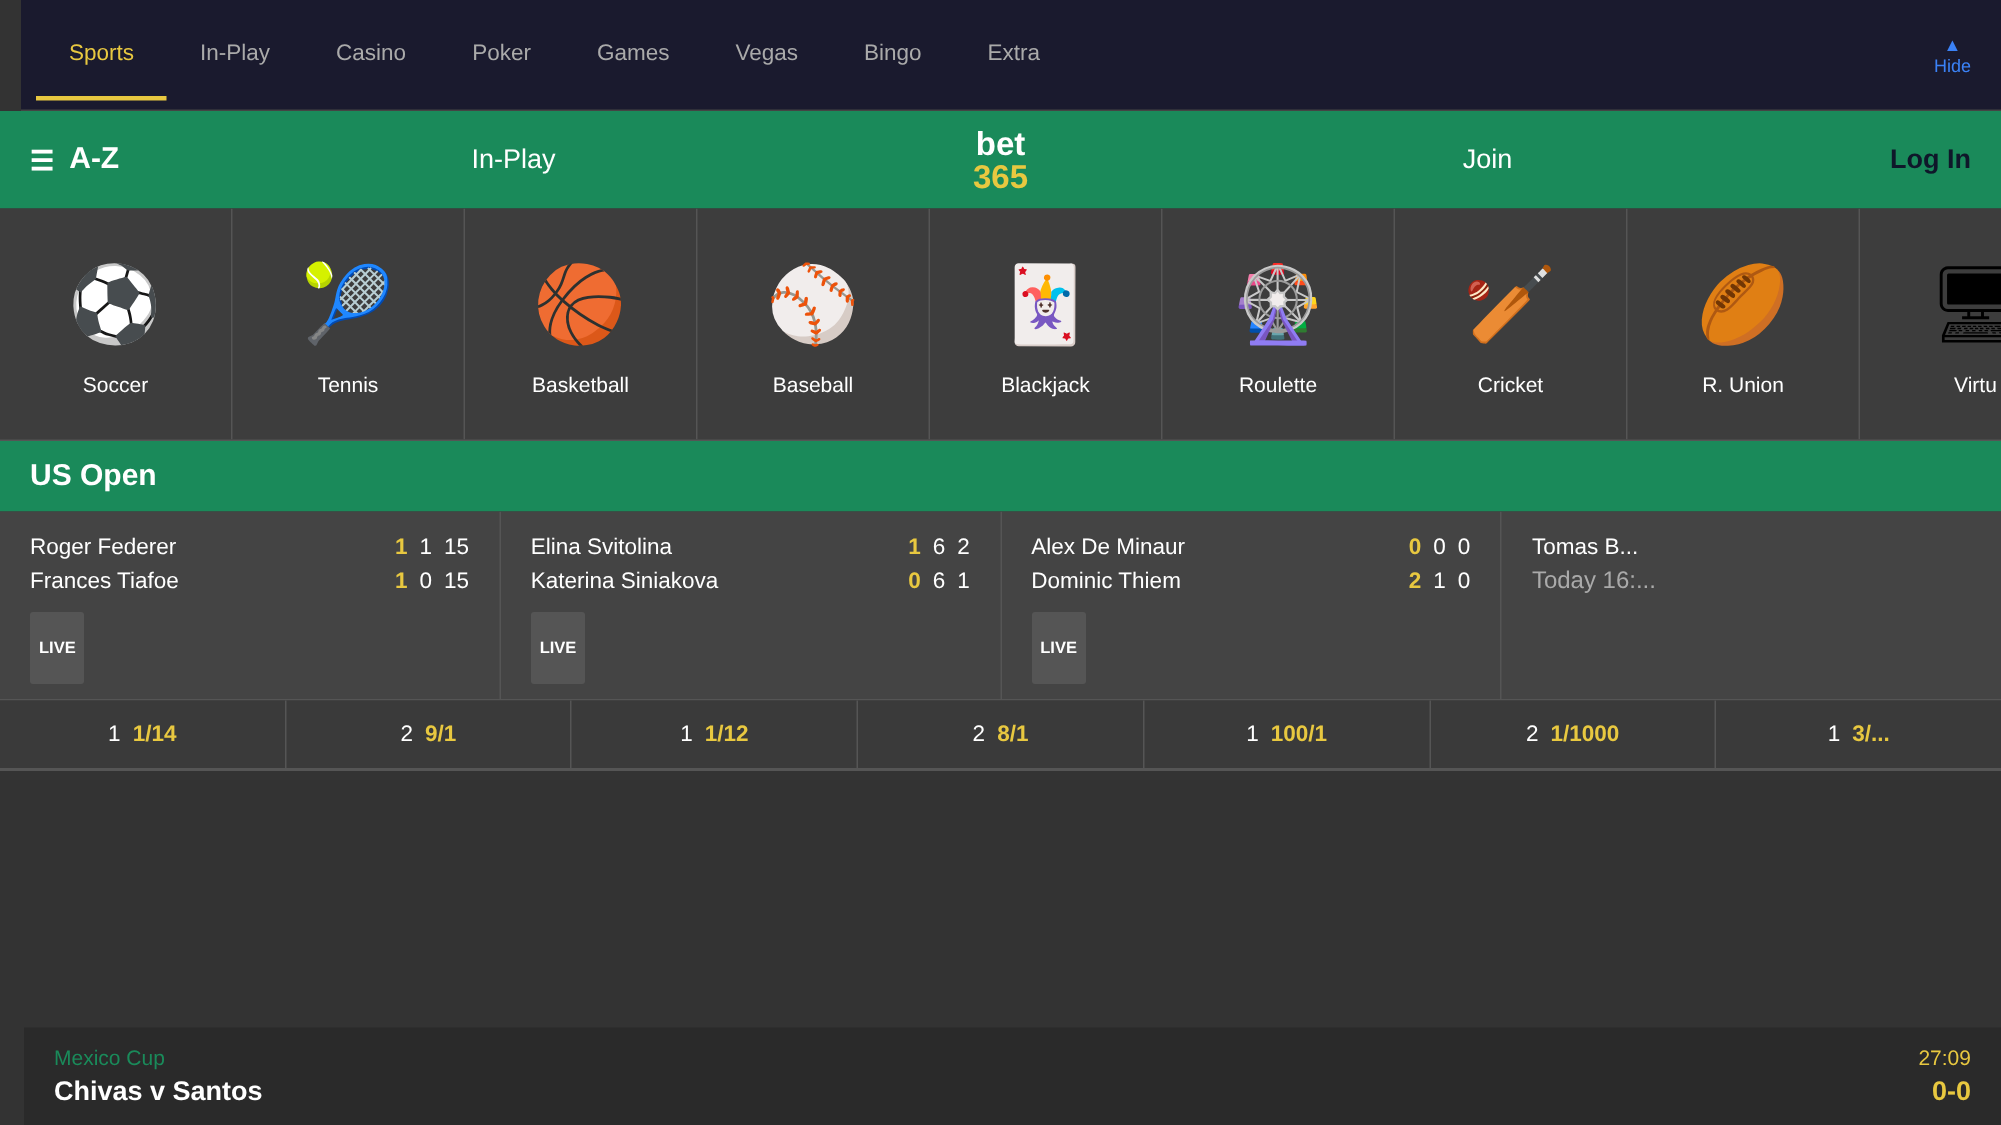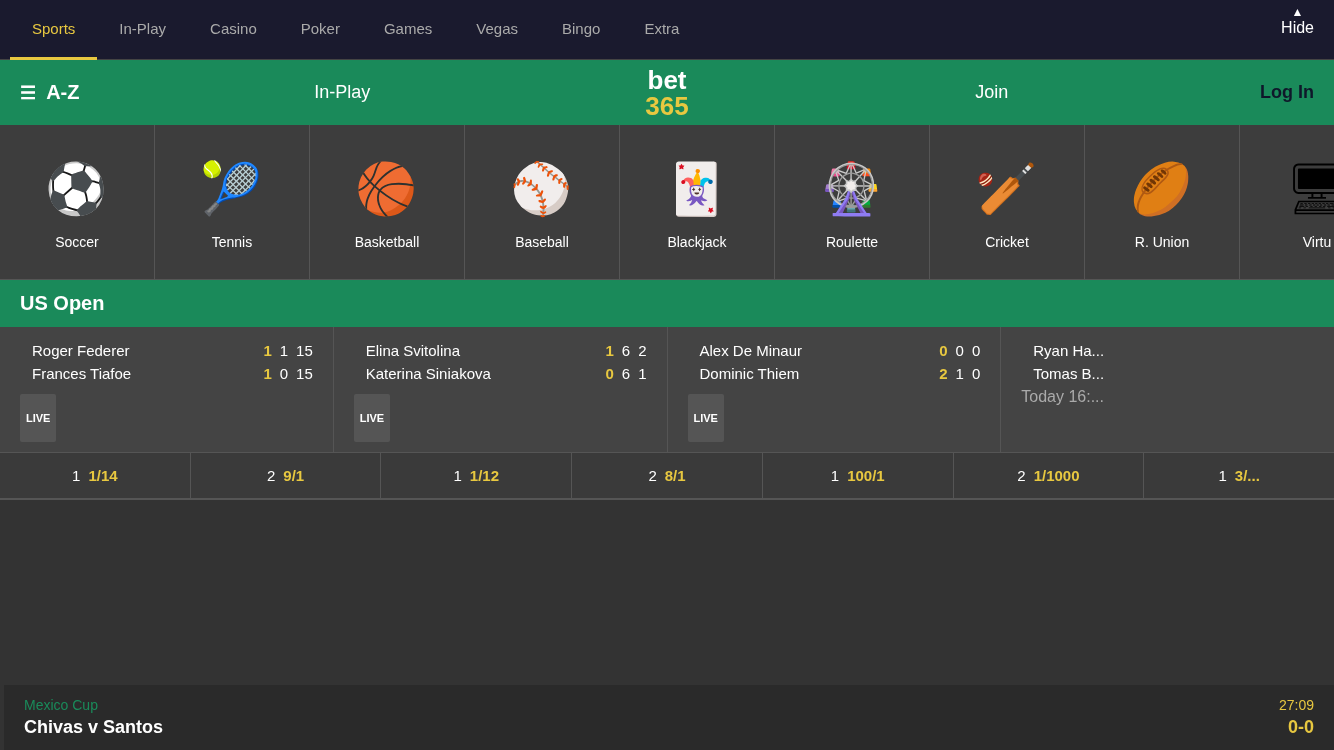--- a/index.html
+++ b/index.html
@@ -2,24 +2,25 @@
 <html><head>
   <meta charset="utf-8">
   <style>
     * { margin: 0; padding: 0; box-sizing: border-box; }
     body { width: 1334px; height: 750px; overflow: hidden; font-family: Arial, sans-serif; background: #333; }
 
     
     .top-nav {
       background: #1a1a2e;
       display: flex;
-      align-items: flex-start;
-      height: 60px;
+      align-items: center;
+      height: 74px;
       padding: 0 10px;
       border-bottom: 1px solid #444;
+      margin-left: 14px;
     }
     .top-nav-items {
       display: flex;
       align-items: center;
       flex: 1;
       gap: 0;
     }
     .top-nav-item {
       color: #aaa;
       font-size: 15px;
@@ -33,22 +34,22 @@
     .top-nav-item.active {
       color: #e8c840;
       border-bottom: 3px solid #e8c840;
     }
     .top-nav-right {
       display: flex;
       align-items: center;
       gap: 10px;
     }
     .hide-btn {
-      color: #ffffff;
-      font-size: 16px;
+      color: #3b82f6;
+      font-size: 12px;
       display: flex;
       flex-direction: column;
       align-items: center;
       cursor: pointer;
       padding: 5px 10px;
     }
     .hide-btn::before {
       content: '▲';
       font-size: 12px;
     }
@@ -79,21 +80,21 @@
       font-size: 18px;
       cursor: pointer;
       flex: 1;
       text-align: center;
     }
     .header-logo {
       flex: 1;
       text-align: center;
     }
     .logo-text {
-      font-size: 26px;
+      font-size: 22px;
       font-weight: bold;
       line-height: 1;
     }
     .logo-bet { color: white; }
     .logo-365 { color: #e8c840; }
     .header-join {
       color: white;
       font-size: 18px;
       cursor: pointer;
       flex: 1;
@@ -162,21 +163,20 @@
       border-right: 1px solid #555;
       padding: 15px 20px 10px 20px;
       min-width: 0;
     }
     .match-block:last-child { border-right: none; }
     .match-player {
       display: flex;
       align-items: flex-start;
       justify-content: space-between;
       margin-bottom: 6px;
-      margin-left: 12px;
     }
     .player-name {
       color: white;
       font-size: 15px;
       font-weight: 500;
     }
     .match-scores {
       display: flex;
       align-items: center;
       gap: 8px;
@@ -219,21 +219,21 @@
     .odds-block:last-child { border-right: none; }
     .odds-num { color: white; font-size: 15px; }
     .odds-val { color: #e8c840; font-size: 15px; font-weight: bold; }
 
     
     .bottom-ticker {
       background: #2a2a2a;
       padding: 12px 20px;
       position: absolute;
       bottom: 0;
-      left: 4px;
+      left: 16px;
       right: 0;
     }
     .ticker-top {
       display: flex;
       justify-content: space-between;
       margin-bottom: 4px;
     }
     .ticker-competition {
       color: #1a8a5a;
       font-size: 14px;
@@ -387,23 +387,20 @@
         <span class="score-yellow">2</span>
         <span class="score-white">1</span>
         <span class="score-white">0</span>
       </div>
     </div>
     <span class="live-badge">LIVE</span>
   </div>
 
   <div class="match-block">
     <div class="match-player">
-      <span class="player-name">Ryan Ha...</span>
-    </div>
-    <div class="match-player">
       <span class="player-name">Tomas B...</span>
     </div>
     <span class="today-text">Today 16:...</span>
   </div>
 </div>
 
 <div class="odds-row">
   <div class="odds-block">
     <span class="odds-num">1</span>
     <span class="odds-val">1/14</span>

